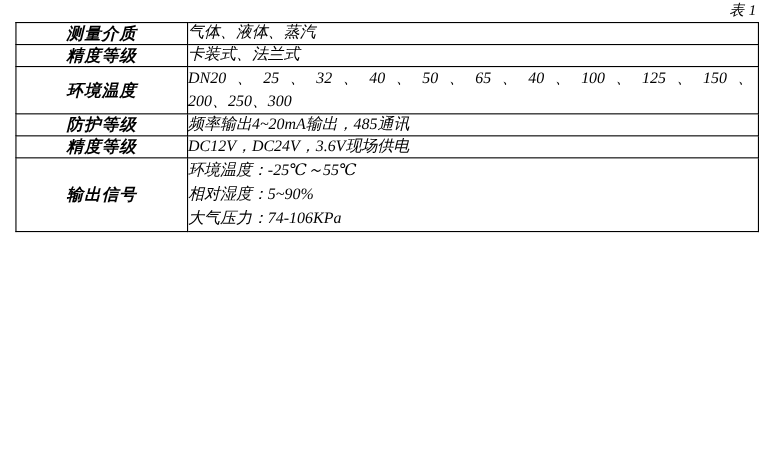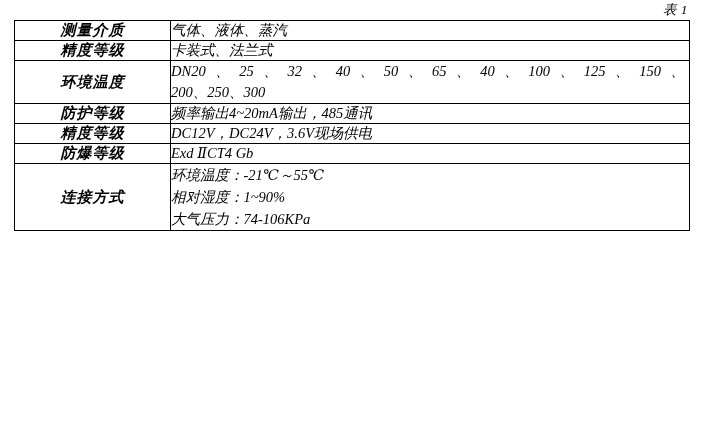--- a/index.html
+++ b/index.html
@@ -110,29 +110,23 @@
           <span class="v-line">频率输出4~20mA输出，485通讯</span>
         </td>
       </tr>
       <tr>
         <td class="label">精度等级</td>
         <td class="value">
           <span class="v-line">DC12V，DC24V，3.6V现场供电</span>
         </td>
       </tr>
       <tr>
-        <td class="label">防爆等级</td>
-        <td class="value">
-          <span class="v-line">Exd ⅡCT4 Gb</span>
-        </td>
-      </tr>
-      <tr>
-        <td class="label">连接方式</td>
+        <td class="label">输出信号</td>
         <td class="value env">
-          <span class="v-line">环境温度：-21℃～55℃</span>
-          <span class="v-line">相对湿度：1~90%</span>
+          <span class="v-line">环境温度：-25℃～55℃</span>
+          <span class="v-line">相对湿度：5~90%</span>
           <span class="v-line">大气压力：74-106KPa</span>
         </td>
       </tr>
     </tbody>
   </table>
 
 </div>
 
 </body></html>

